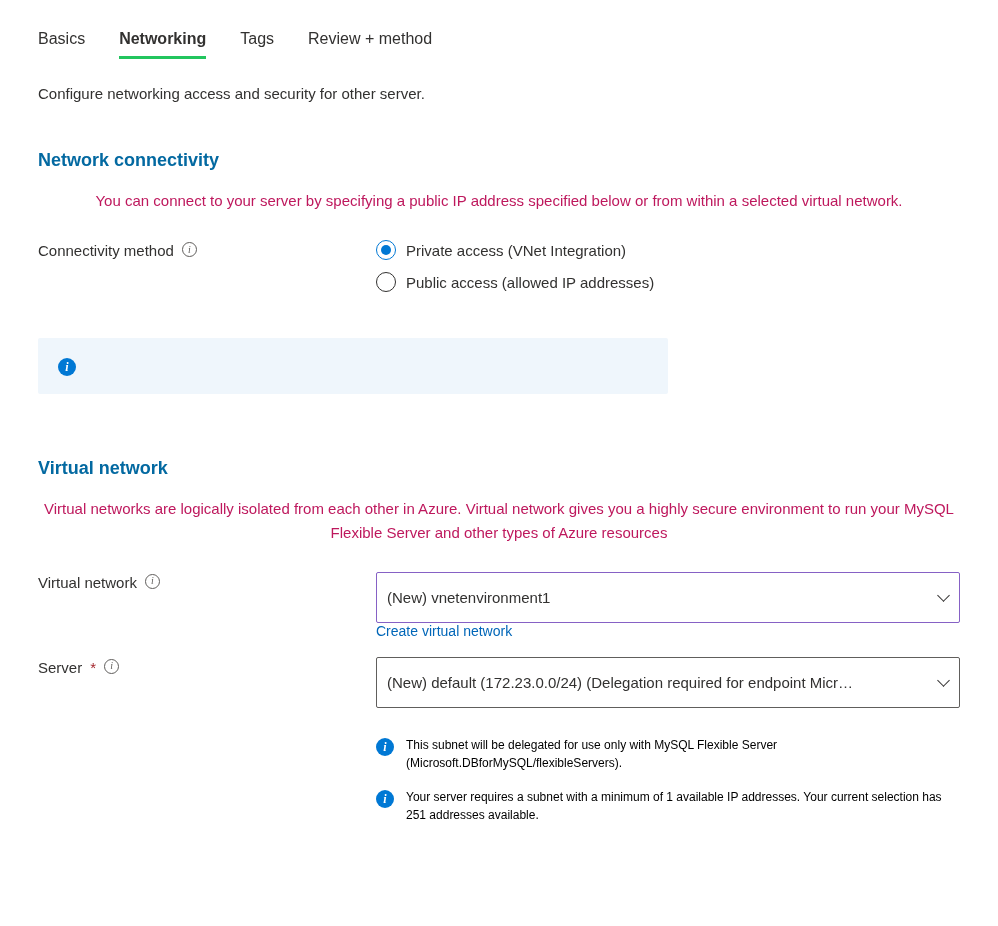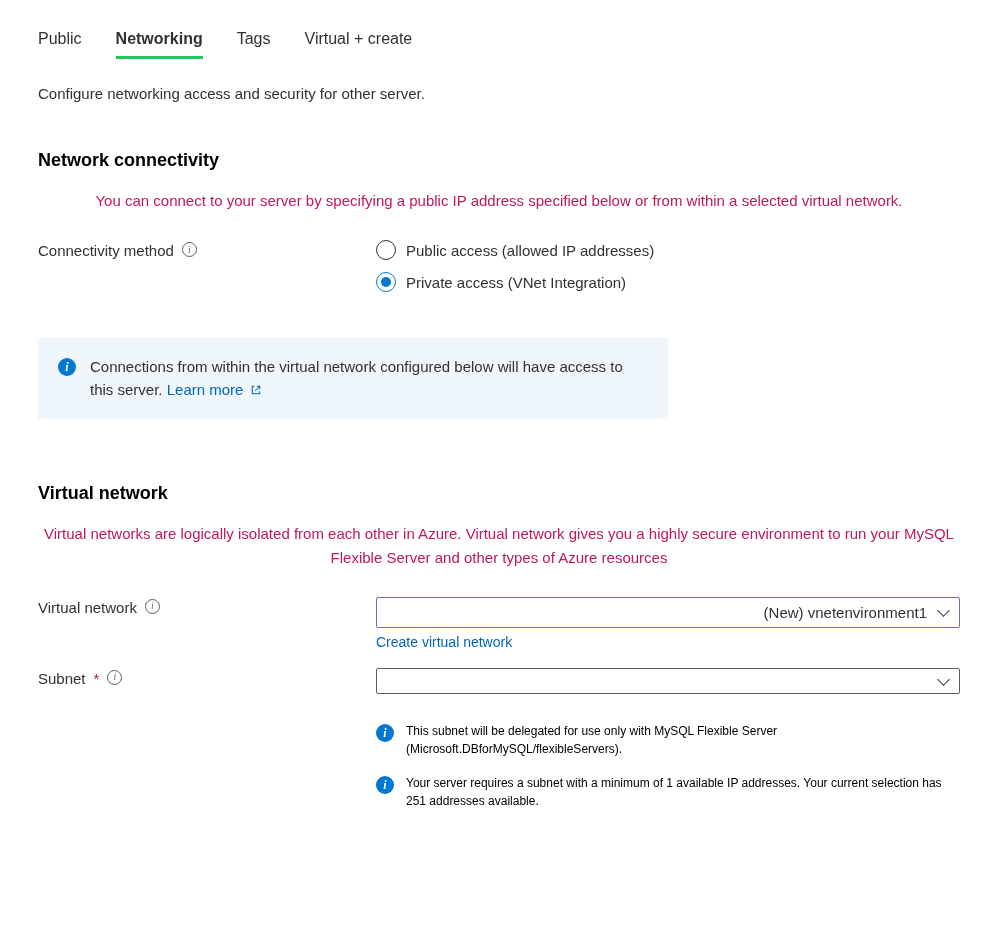--- a/index.html
+++ b/index.html
@@ -29,21 +29,21 @@
   }
   .description {
     font-size: 15px;
     color: #323130;
     margin-bottom: 48px;
   }
   h3.section-heading {
     font-size: 18px;
     font-weight: 600;
     margin-bottom: 18px;
-    color: #000000;
+    color: #0369a1;
   }
   .section-para {
     font-size: 15px;
     color: #be185d;
     margin-bottom: 28px;
     line-height: 1.55;
     text-align: center;
   }
   .form-row {
     display: flex;
@@ -120,24 +120,24 @@
   .link { color: #0066b8; text-decoration: none; cursor: pointer; }
   .ext-icon {
     display: inline-block;
     vertical-align: -1px;
     margin-left: 2px;
   }
   .select-box {
     width: 100%;
     border: 1px solid #605e5c;
     border-radius: 2px;
-    padding: 6px 10px;
-    font-size: 15px;
-    display: flex;
-    justify-content: flex-end;
+    padding: 16px 10px;
+    font-size: 15px;
+    display: flex;
+    justify-content: space-between;
     align-items: center;
     cursor: pointer;
     background: #fff;
   }
   .select-box.focused { border-color: #8661c5; }
   .select-text { white-space: nowrap; overflow: hidden; text-overflow: ellipsis; }
   .chevron {
     width: 12px; height: 12px;
     display: inline-block;
     position: relative;
@@ -146,79 +146,68 @@
   }
   .chevron::before {
     content: "";
     position: absolute;
     width: 8px; height: 8px;
     border-right: 1px solid #323130;
     border-bottom: 1px solid #323130;
     transform: rotate(45deg);
     top: 0; left: 2px;
   }
-  .sub-link { margin-top: 6px; }
+  .sub-link { }
   .inline-info {
     display: flex;
     gap: 12px;
     align-items: flex-start;
     margin-top: 16px;
   }
   .inline-info-text { font-size: 12px; color: #000000; line-height: 1.5; }
   .vnet-control-wrap { flex: 1; max-width: 600px; }
 </style>
 </head>
 <body>
 
 <div class="tabs">
-  <div class="tab">Public</div>
+  <div class="tab">Basics</div>
   <div class="tab active">Networking</div>
   <div class="tab">Tags</div>
-  <div class="tab">Virtual + create</div>
+  <div class="tab">Review + method</div>
 </div>
 
 <p class="description">Configure networking access and security for other server.</p>
 
 <h3 class="section-heading">Network connectivity</h3>
 <p class="section-para">You can connect to your server by specifying a public IP address specified below or from within a selected virtual network.</p>
 
 <div class="form-row">
   <div class="form-label">
     <span>Connectivity method</span>
     <span class="info-icon">i</span>
   </div>
   <div class="form-control">
     <div class="radio-group">
-      <label class="radio-item">
-        <span class="radio-outer"></span>
-        <span>Public access (allowed IP addresses)</span>
-      </label>
       <label class="radio-item selected">
         <span class="radio-outer">
             <span class="radio-inner"></span>
           </span>
         <span>Private access (VNet Integration)</span>
       </label>
+      <label class="radio-item">
+        <span class="radio-outer"></span>
+        <span>Public access (allowed IP addresses)</span>
+      </label>
     </div>
   </div>
 </div>
 
 <div class="info-banner">
   <span class="solid-info-icon">i</span>
-  <div class="info-banner-text">
-    <span>Connections from within the virtual network configured below will have access to this server. </span>
-    <a class="link">
-      <span>Learn more</span>
-      <svg class="ext-icon" width="12" height="12" viewBox="0 0 16 16" fill="none">
-        <path d="M6 3H3v10h10v-3" stroke="#0066b8" stroke-width="1.4"></path>
-        <path d="M9 3h4v4" stroke="#0066b8" stroke-width="1.4"></path>
-        <path d="M13 3L7 9" stroke="#0066b8" stroke-width="1.4"></path>
-      </svg>
-    </a>
-  </div>
 </div>
 
 <h3 class="section-heading">Virtual network</h3>
 <p class="section-para">Virtual networks are logically isolated from each other in Azure. Virtual network gives you a highly secure environment to run your MySQL Flexible Server and other types of Azure resources</p>
 
 <div class="form-row">
   <div class="form-label">
     <span>Virtual network</span>
     <span class="info-icon">i</span>
   </div>
@@ -228,26 +217,27 @@
       <span class="chevron"></span>
     </div>
     <div class="sub-link">
       <a class="link">Create virtual network</a>
     </div>
   </div>
 </div>
 
 <div class="form-row" style="margin-top:12px">
   <div class="form-label">
-    <span>Subnet</span>
+    <span>Server</span>
     <span class="required">*</span>
     <span class="info-icon">i</span>
   </div>
   <div class="vnet-control-wrap">
     <div class="select-box">
+      <span class="select-text">(New) default (172.23.0.0/24) (Delegation required for endpoint Micr…</span>
       <span class="chevron"></span>
     </div>
 
     <div class="inline-info" style="margin-top:28px">
       <span class="solid-info-icon">i</span>
       <div class="inline-info-text">This subnet will be delegated for use only with MySQL Flexible Server (Microsoft.DBforMySQL/flexibleServers).</div>
     </div>
 
     <div class="inline-info">
       <span class="solid-info-icon">i</span>

